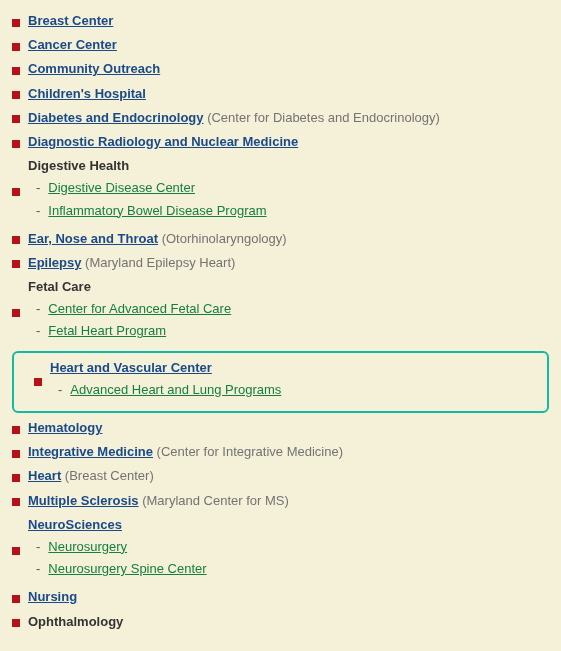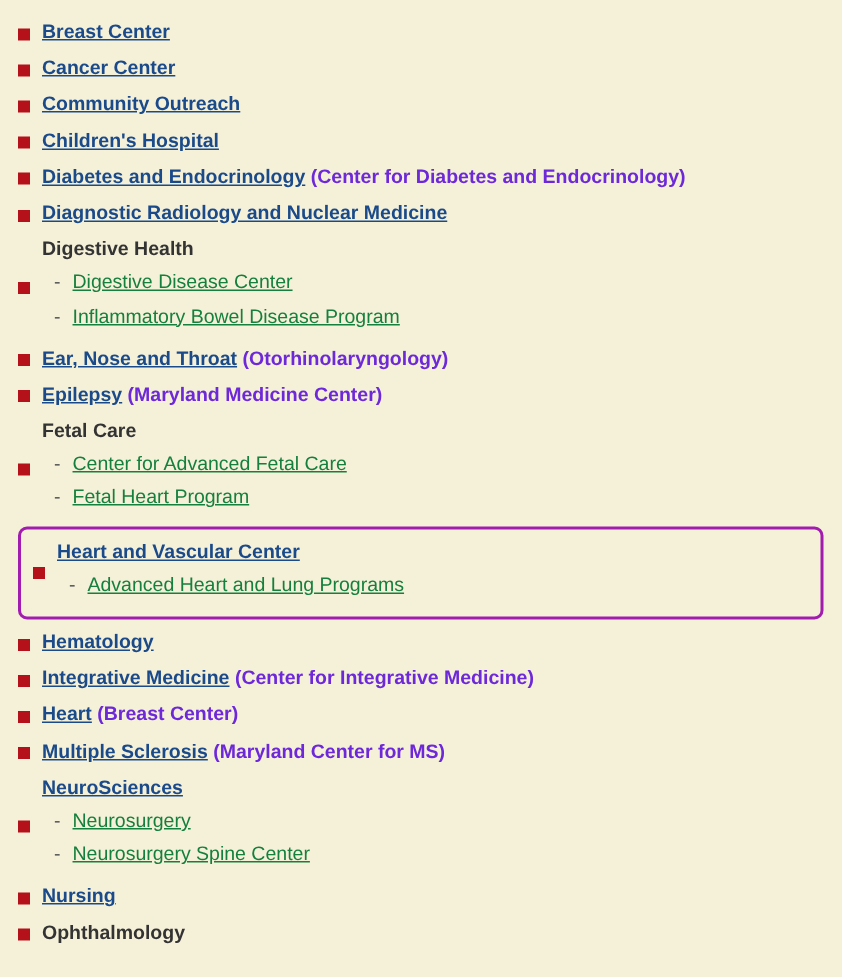--- a/index.html
+++ b/index.html
@@ -32,45 +32,45 @@
     }
     .item-content {
       flex: 1;
     }
     a.main-link {
       color: #1a4a8a;
       text-decoration: underline;
       font-weight: bold;
     }
     .note-text {
-      color: #6d28d9;
-      font-weight: bold;
+      color: #737373;
+      font-weight: normal;
     }
     .sub-list {
       margin-top: 4px;
       margin-left: 8px;
     }
     .sub-item {
       display: flex;
       align-items: flex-start;
       margin-bottom: 4px;
     }
     .sub-dash {
       color: #555;
       margin-right: 8px;
       font-weight: normal;
     }
     a.sub-link {
       color: #15803d;
       text-decoration: underline;
     }
     .highlighted-box {
-      border: 2px solid #a21caf;
+      border: 2px solid #14b8a6;
       border-radius: 6px;
-      padding: 6px 8px;
+      padding: 6px 20px;
       margin-bottom: 6px;
       background-color: transparent;
     }
     .highlighted-box .list-item {
       margin-bottom: 2px;
     }
   </style>
 </head>
 <body>
 
@@ -111,21 +111,21 @@
             <a href="#" class="sub-link">Inflammatory Bowel Disease Program</a>
           </div>
         </div></div>
     </div>
     <div class="list-item">
       <span class="bullet"></span>
       <div class="item-content"><a href="#" class="main-link">Ear, Nose and Throat</a><span class="note-text"> (Otorhinolaryngology)</span></div>
     </div>
     <div class="list-item">
       <span class="bullet"></span>
-      <div class="item-content"><a href="#" class="main-link">Epilepsy</a><span class="note-text"> (Maryland Medicine Center)</span></div>
+      <div class="item-content"><a href="#" class="main-link">Epilepsy</a><span class="note-text"> (Maryland Epilepsy Heart)</span></div>
     </div>
     <div class="list-item">
       <span class="bullet"></span>
       <div class="item-content"><span style="font-weight: bold;">Fetal Care</span><div class="sub-list">
           <div class="sub-item">
             <span class="sub-dash">-</span>
             <a href="#" class="sub-link">Center for Advanced Fetal Care</a>
           </div>
           <div class="sub-item">
             <span class="sub-dash">-</span>

